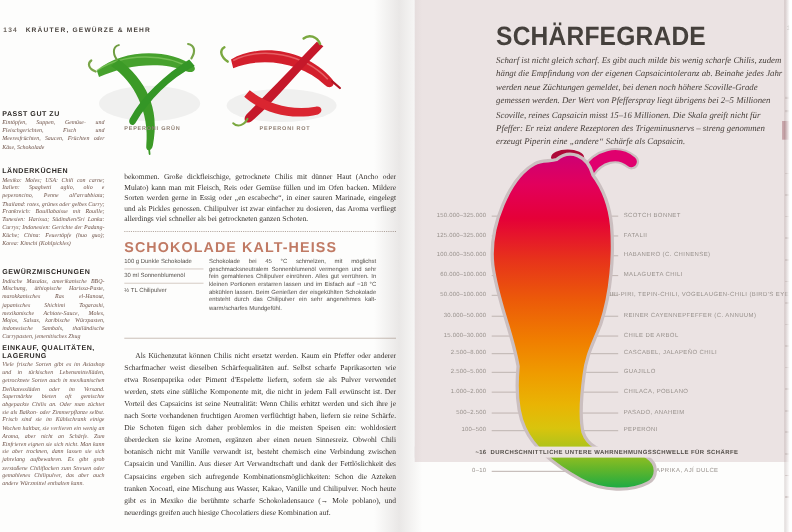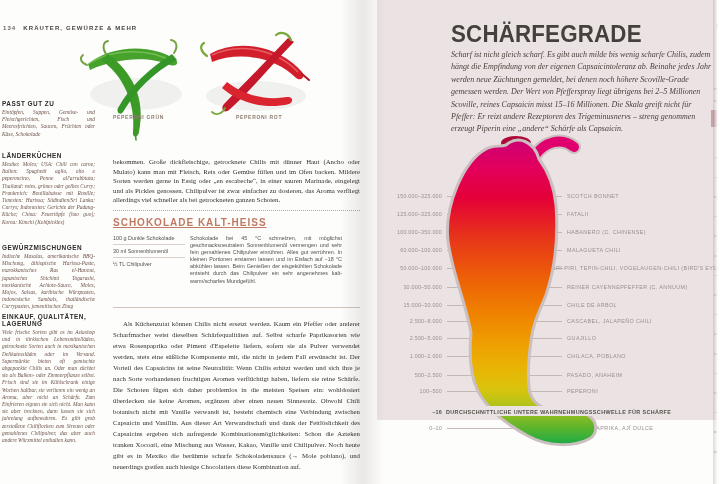--- a/index.html
+++ b/index.html
@@ -19,21 +19,21 @@
   .sidebar{position:absolute;left:2px;width:93px;}
   .sb-h{font-size:6.4px;font-weight:bold;letter-spacing:.5px;color:#2e2a27;margin:0 0 2px 0;}
   .sb-b{font-family:"Liberation Serif",serif;font-style:italic;font-size:5.4px;line-height:7.2px;
         color:#6d5147;text-align:justify;margin:0;}
   .maincol{position:absolute;left:113px;width:247px;}
   .para{font-family:"Liberation Serif",serif;font-size:6.8px;line-height:9.6px;color:#35302c;
         text-align:justify;margin:0;}
   .para2{line-height:11px;}
   .rule-dot{position:absolute;left:113px;width:247px;border-top:1px dotted #b3a79f;height:0;}
   .rule-solid{position:absolute;left:113px;width:247px;border-top:1px solid #cfc5bd;height:0;}
-  .rec-h{position:absolute;left:113px;font-size:10px;font-weight:bold;letter-spacing:1px;color:#c07a64;text-decoration:underline;}
+  .rec-h{position:absolute;left:113px;font-size:13px;font-weight:bold;letter-spacing:1px;color:#c07a64;}
   .ing{position:absolute;left:113px;width:72px;font-size:5.4px;color:#55504b;}
   .ing div{padding:3px 0 3px 0;border-bottom:1px solid #d9d0c9;}
   .ing div:last-child{border-bottom:none;}
   .instr{position:absolute;left:190px;width:152px;font-size:5.4px;line-height:7.1px;color:#55504b;text-align:justify;}
   .photo{position:absolute;}
   
   .r-title{position:absolute;left:74px;top:20px;font-size:24px;font-weight:bold;color:#45403c;
            letter-spacing:.2px;transform:scaleX(.93);transform-origin:left top;white-space:nowrap;}
   .r-intro{position:absolute;left:74px;top:49px;width:264px;font-family:"Liberation Serif",serif;
            font-style:italic;font-size:8px;line-height:12.4px;color:#463f3a;}

